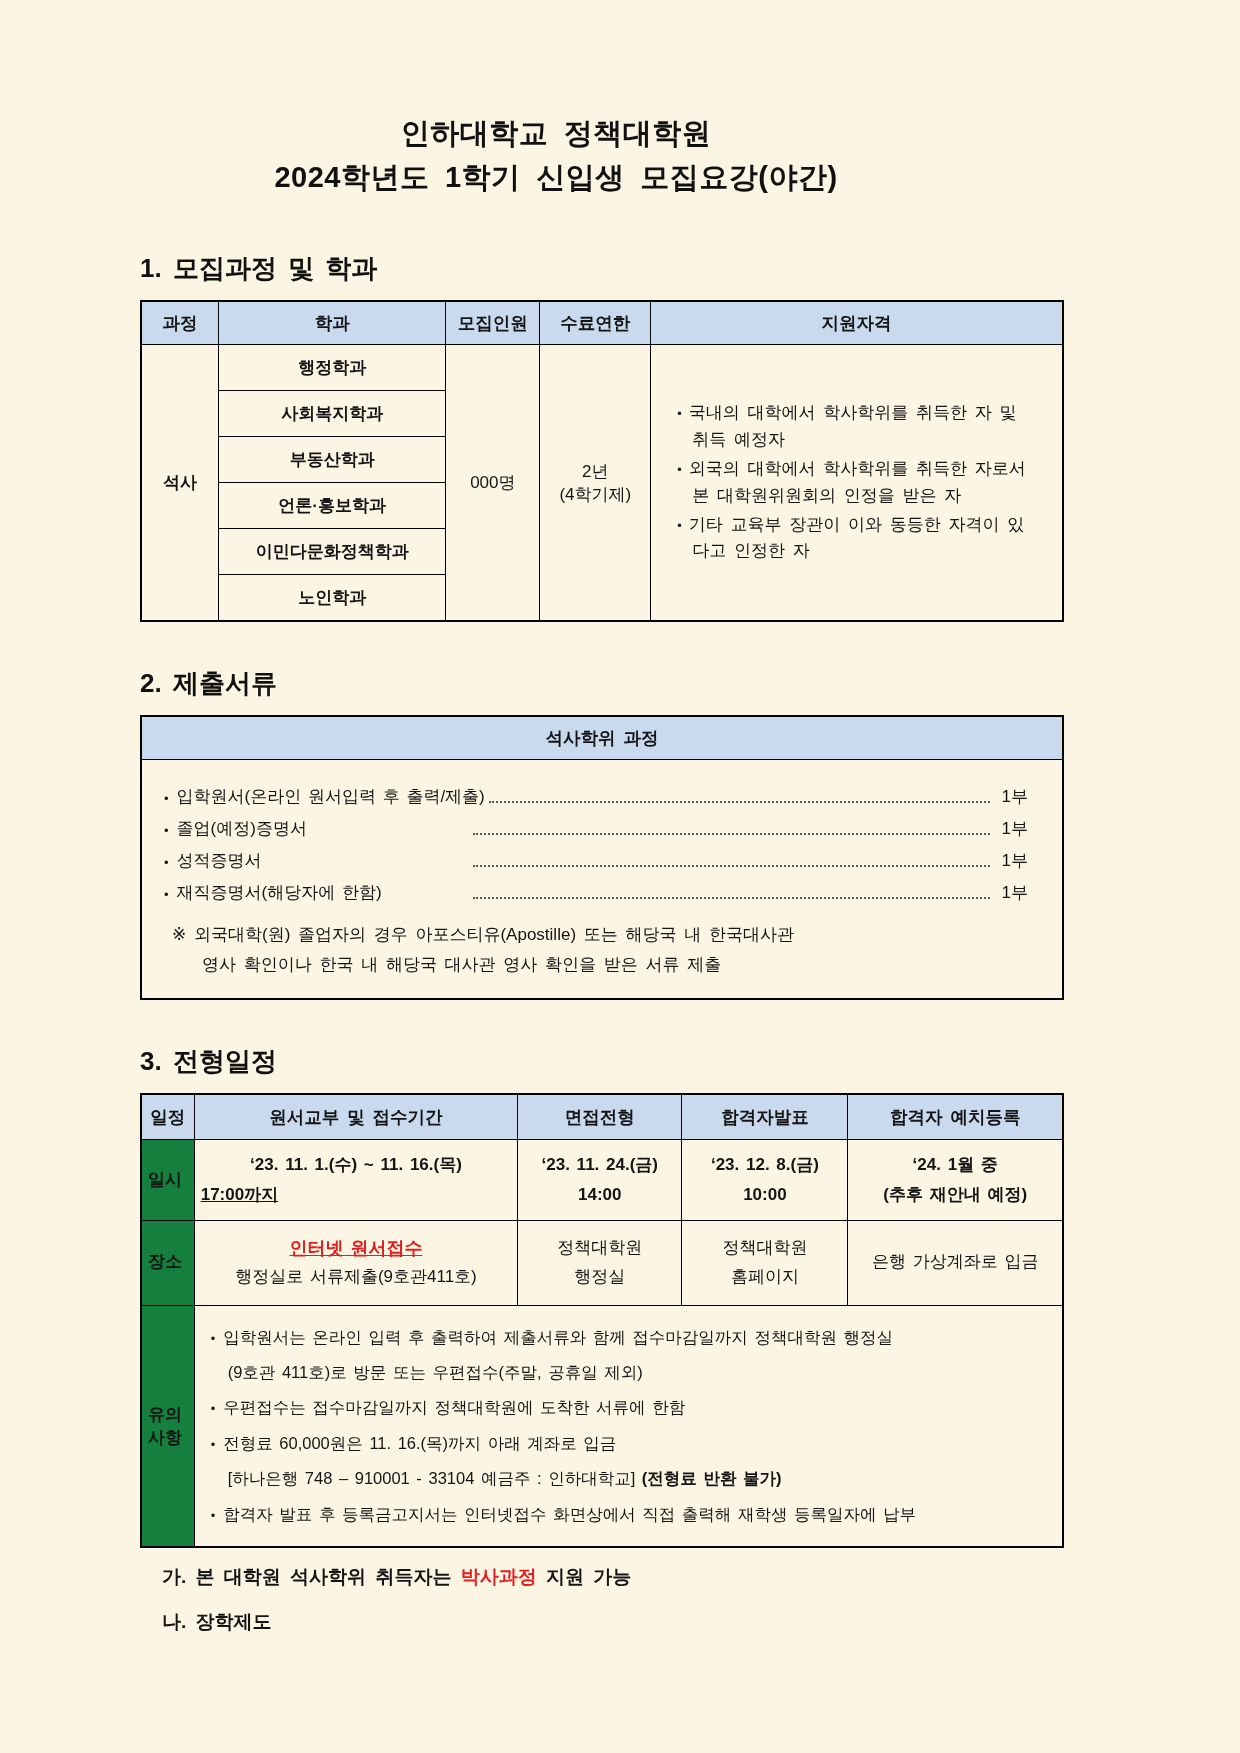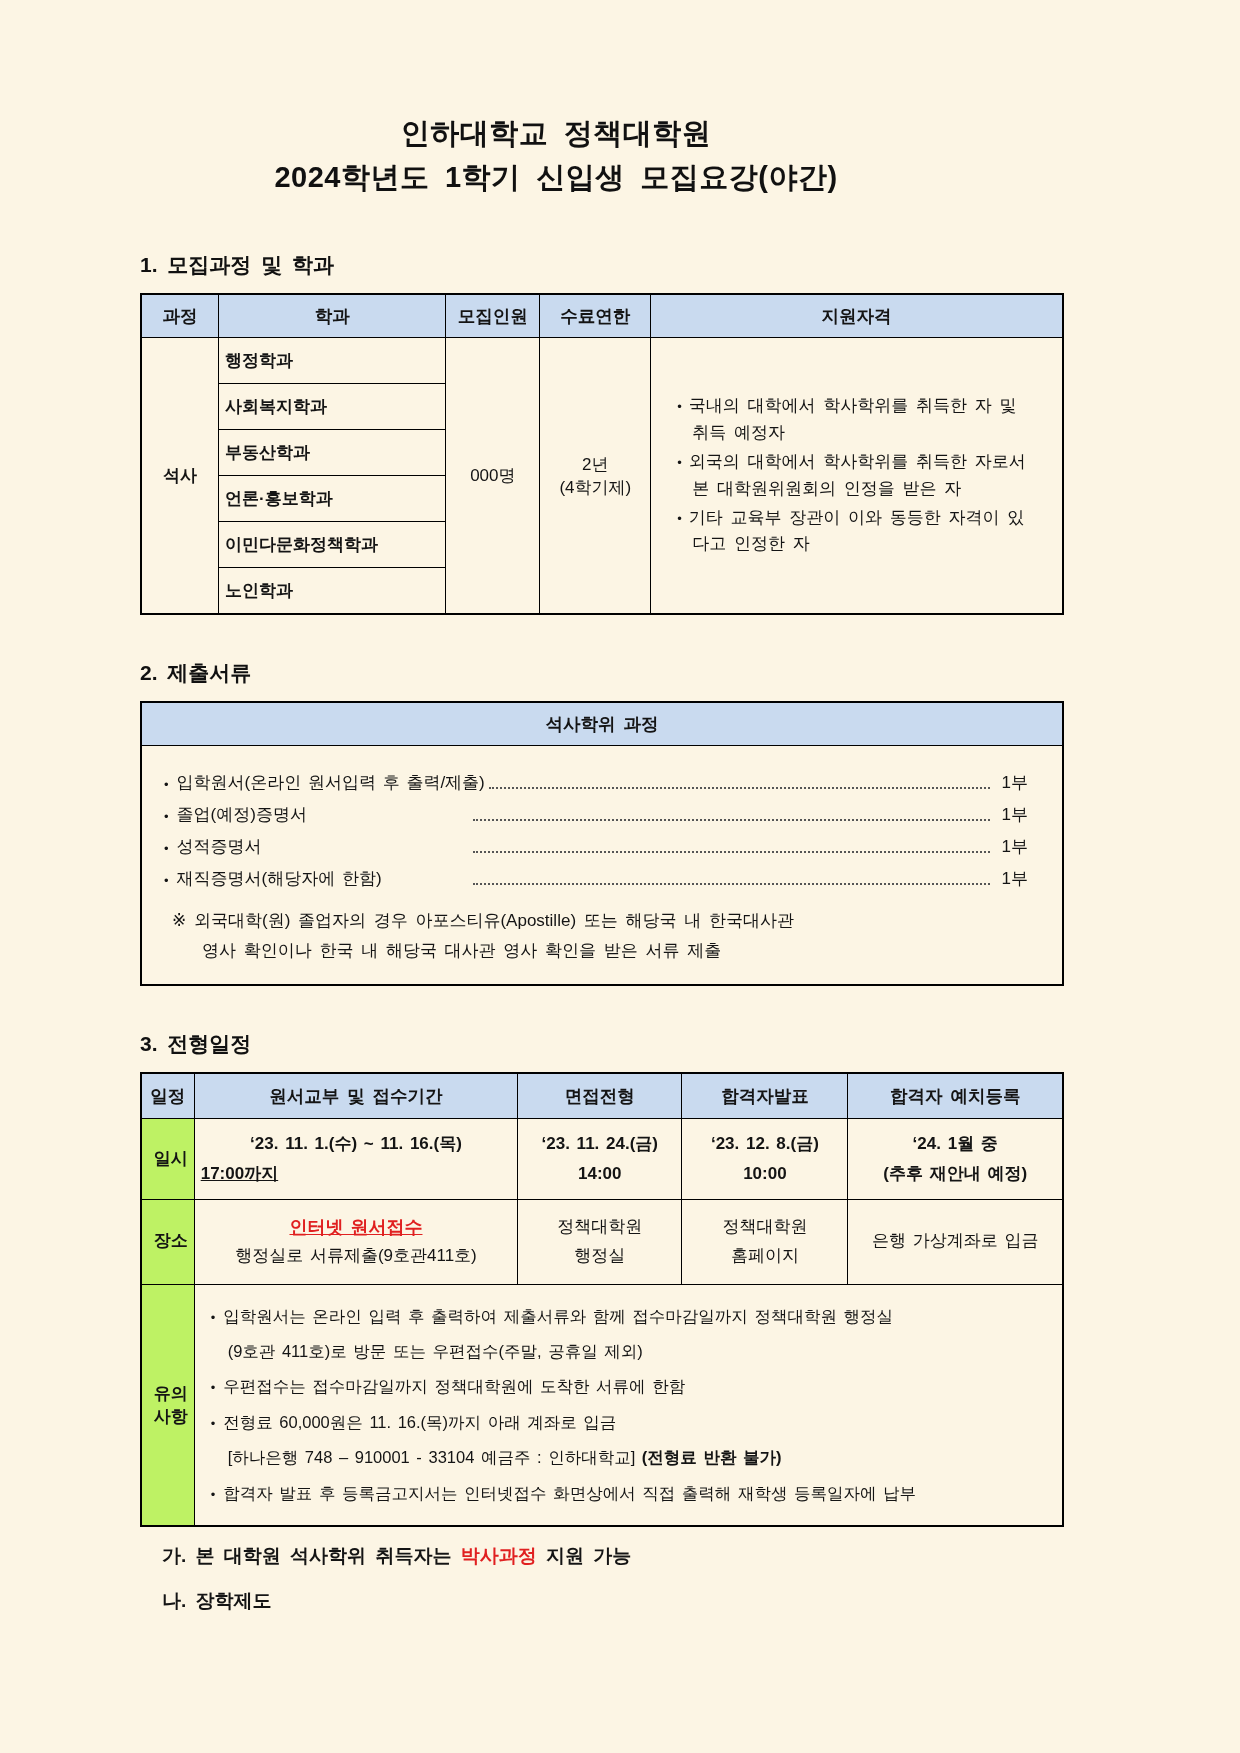--- a/index.html
+++ b/index.html
@@ -13,21 +13,21 @@
   .doc{padding:112px 0 0 140px;width:832px;}
 
   
   .title{
     text-align:center;font-weight:bold;font-size:29px;line-height:1.5;
     word-spacing:7px;letter-spacing:.5px;color:#111;
   }
 
   
   .sec-heading{
-    font-size:21px;font-weight:bold;color:#111;
+    font-size:26px;font-weight:bold;color:#111;
     word-spacing:4px;margin:0;
   }
   .mt-s1{margin-top:52px;}
   .mt-s2{margin-top:44px;}
   .mt-s3{margin-top:44px;}
   .mt-s4{margin-top:44px;}
 
   
   table{
     border-collapse:collapse;width:924px;table-layout:fixed;
@@ -39,38 +39,38 @@
   th{
     background:#c9daef;font-weight:bold;text-align:center;
     padding:9px 4px;word-spacing:3px;font-size:17.5px;
   }
   td{padding:4px 6px;word-spacing:2px;}
   .center{text-align:center;}
   .bold{font-weight:bold;}
 
   
   .t1 td{height:37px;}
-  .t1 .dept{font-weight:bold;}
+  .t1 .dept{font-weight:bold;text-align:center;}
   .t1 .qual{padding:10px 26px;line-height:1.55;height:auto;}
   .t1 .qual .bullet{padding-left:15px;text-indent:-15px;margin:3px 0;word-spacing:3px;}
   .t1 .qual .bullet::before{content:"•";margin-right:7px;font-size:13px;}
 
   
   .t2 .body-cell{padding:16px 20px 18px 20px;border-radius:7px;}
   .doc-item{display:flex;align-items:flex-end;margin:9px 0;}
   .doc-item::before{content:"•";font-size:13px;margin:0 8px 2px 2px;}
   .doc-item .label{white-space:pre;min-width:292px;word-spacing:2px;}
   .doc-item .dots{flex:1;border-bottom:2px dotted #555;margin:0 12px 5px 4px;height:0;}
   .doc-item .count{white-space:nowrap;margin-right:14px;}
   .t2 .note{margin-top:16px;line-height:1.75;word-spacing:3px;padding-left:10px;}
   .t2 .note .line2{padding-left:30px;}
 
   
   .t3 th{padding:10px 2px;}
-  .t3 .rowlabel{background:#bef264;font-weight:bold;text-align:right;vertical-align:middle;}
+  .t3 .rowlabel{background:#15803d;font-weight:bold;text-align:left;vertical-align:middle;}
   .t3 .when td{height:72px;}
   .t3 .when .val{font-weight:bold;vertical-align:middle;line-height:1.75;}
   .t3 .right-sub{text-align:left;padding-right:38px;text-decoration:underline;}
   .t3 .where td{height:76px;vertical-align:middle;line-height:1.7;}
   .t3 .link-like{color:#e02020;font-weight:bold;text-decoration:underline;font-size:18px;}
   .t3 .notes-cell{padding:14px 12px 14px 16px;vertical-align:middle;}
   .t3 .note-item{padding-left:17px;text-indent:-17px;line-height:2.15;word-spacing:2px;font-size:16.5px;}
   .t3 .note-item::before{content:"•";margin-right:8px;font-size:13px;}
   .t3 .cont{padding-left:17px;line-height:2.15;font-size:16.5px;word-spacing:2px;}
 

